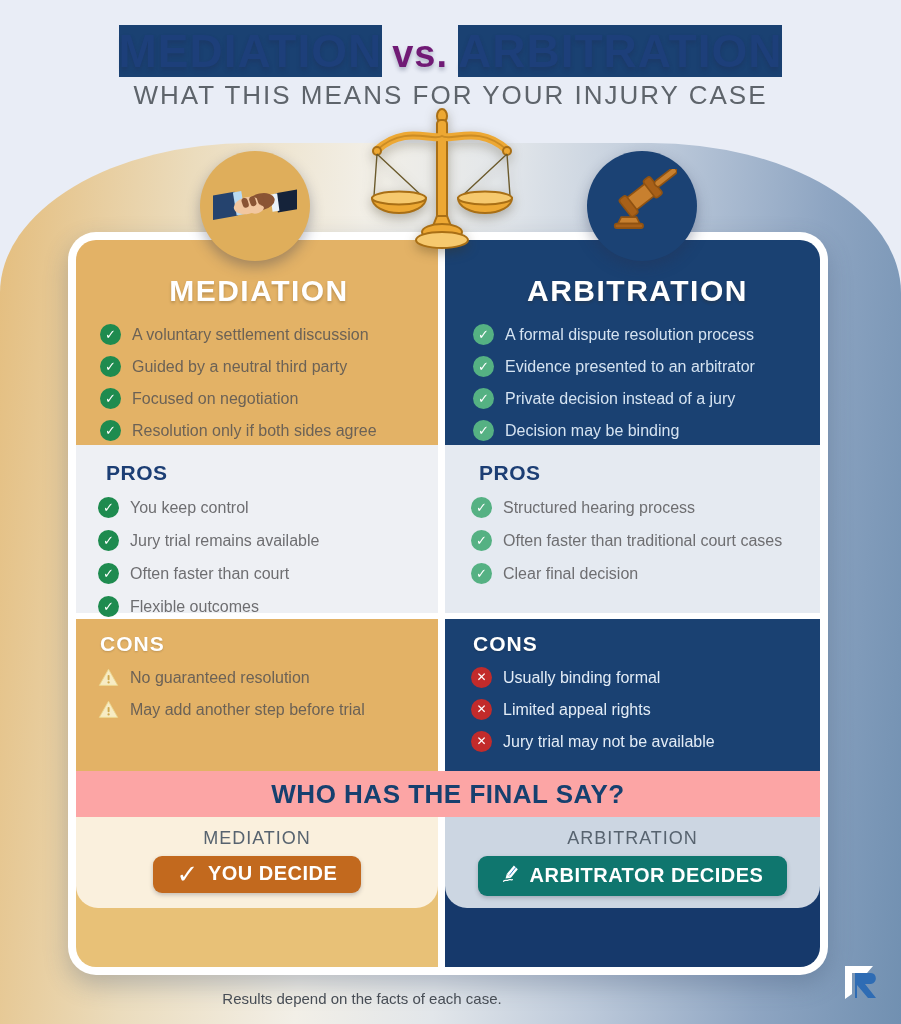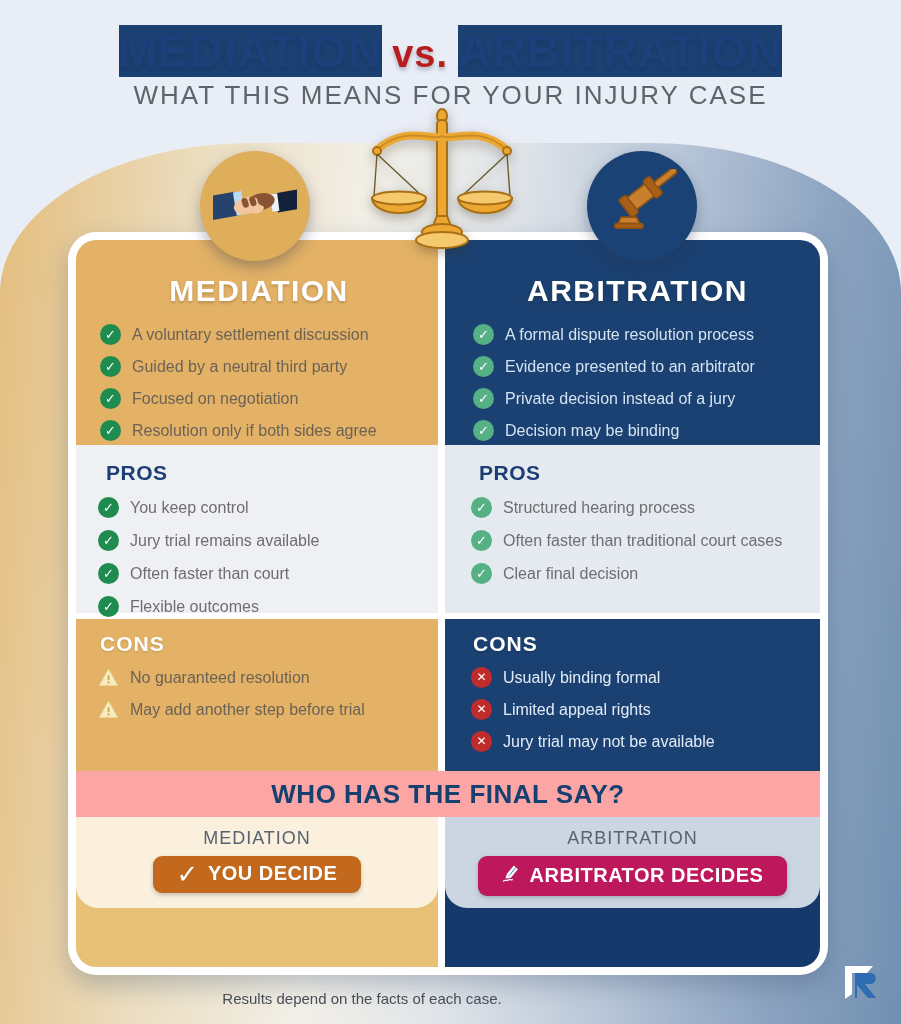--- a/index.html
+++ b/index.html
@@ -20,21 +20,21 @@
       #bcc9da 68%, #8ea5c2 85%, #7190b1 100%);
   }
 
   
   .main-title {
     position:absolute; top:24px; left:0; width:901px;
     text-align:center; font-size:46px; font-weight:bold; letter-spacing:1px;
     text-shadow:0 3px 4px rgba(30,40,80,.30);
   }
   .main-title .navy { color:#1d3f7a; }
-  .main-title .gold { color:#b91c1c; font-size:38px; margin:0 10px; }
+  .main-title .gold { color:#701a75; font-size:38px; margin:0 10px; }
   .sub-title {
     position:absolute; top:80px; left:0; width:901px;
     text-align:center; font-size:26px; font-weight:500;
     color:#5e646b; letter-spacing:2px;
   }
 
   
   .badge {
     position:absolute; width:110px; height:110px; border-radius:50%;
     display:flex; align-items:center; justify-content:center;
@@ -113,21 +113,21 @@
   .final-panel.steel { background:#ccd6e2; border-radius:0 0 22px 22px; }
   .final-label { padding-top:11px; font-size:18px; color:#57636f;
                  letter-spacing:1px; }
   .decide-btn {
     display:inline-flex; align-items:center; gap:9px; margin-top:7px;
     border:none; border-radius:9px; padding:6px 24px 8px 24px;
     color:#fff; font-size:20px; font-weight:bold; letter-spacing:.5px;
     font-family:inherit; box-shadow:0 2px 4px rgba(40,40,60,.25); cursor:pointer;
   }
   .decide-btn.orange { background:#c2691e; }
-  .decide-btn.blue   { background:#be185d; }
+  .decide-btn.blue   { background:#0f766e; }
   .big-check { font-size:26px; font-weight:normal; line-height:20px; }
 
   
   .disclaimer {
     position:absolute; top:990px; left:0; width:724px; text-align:center;
     font-size:15px; color:#474d55; z-index:4;
   }
   .logo { position:absolute; right:16px; top:958px; z-index:5; }
 </style>
 </head>

